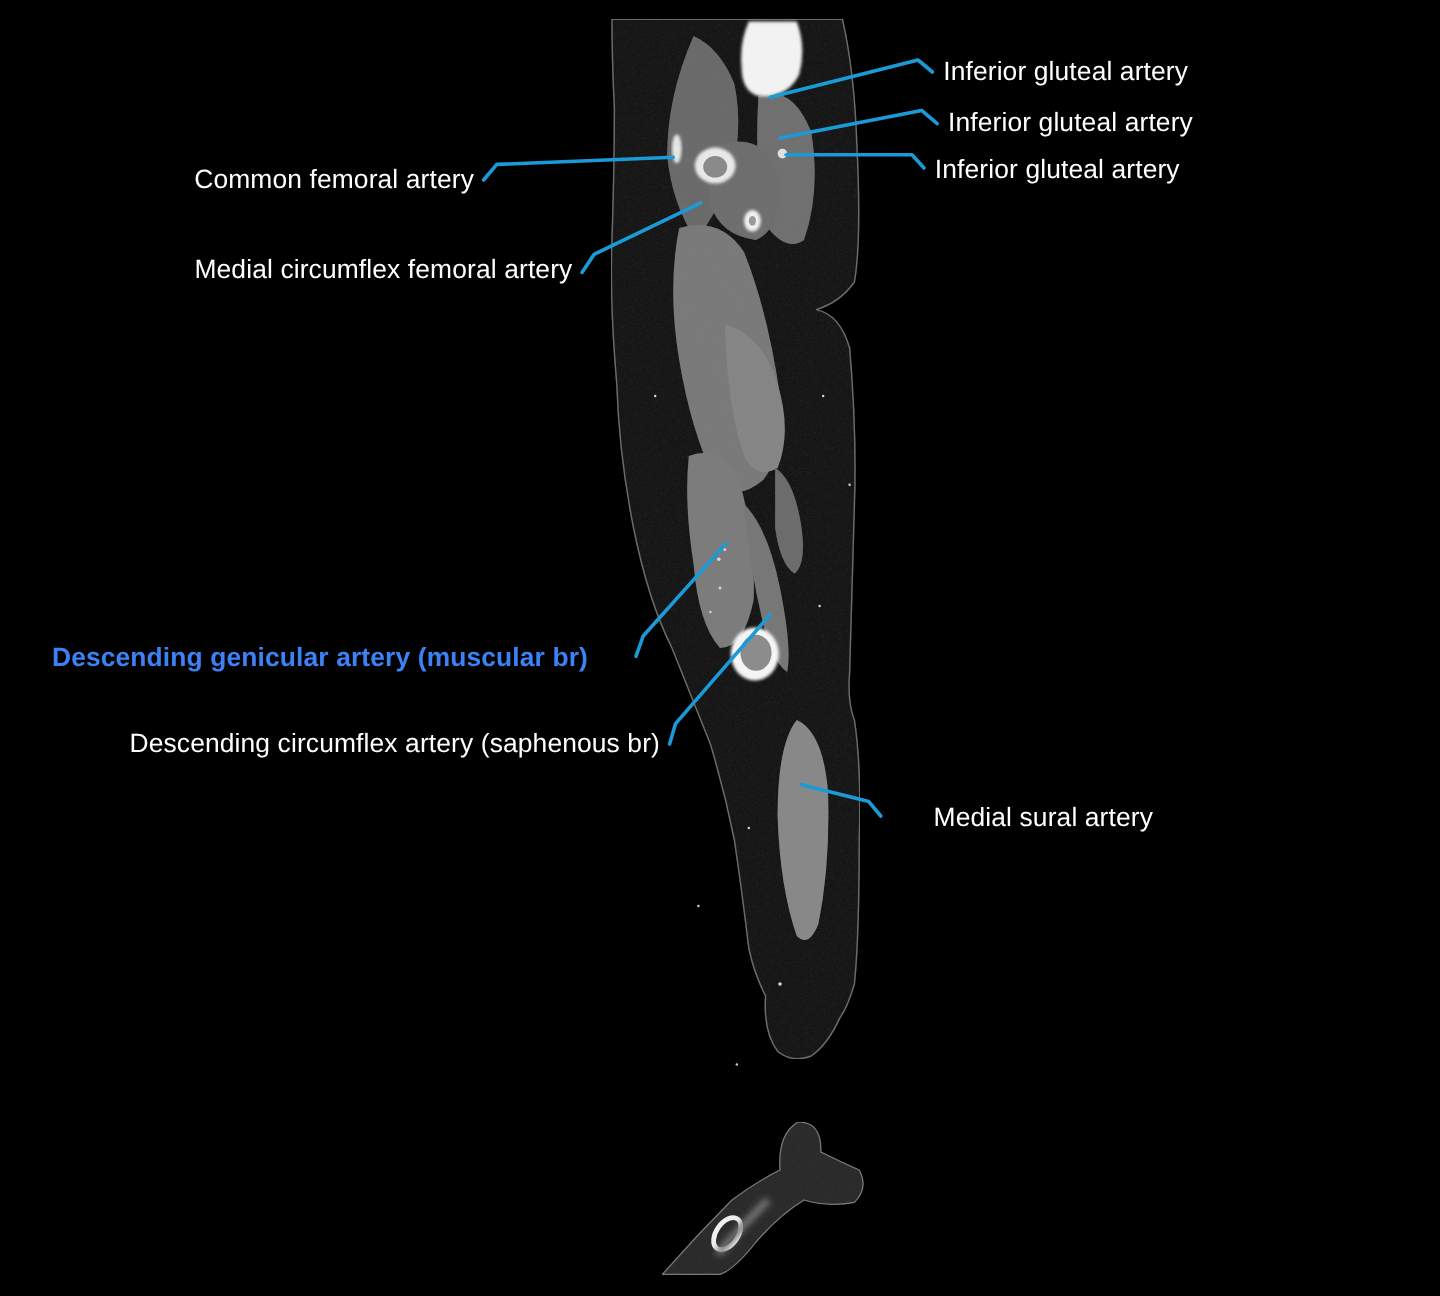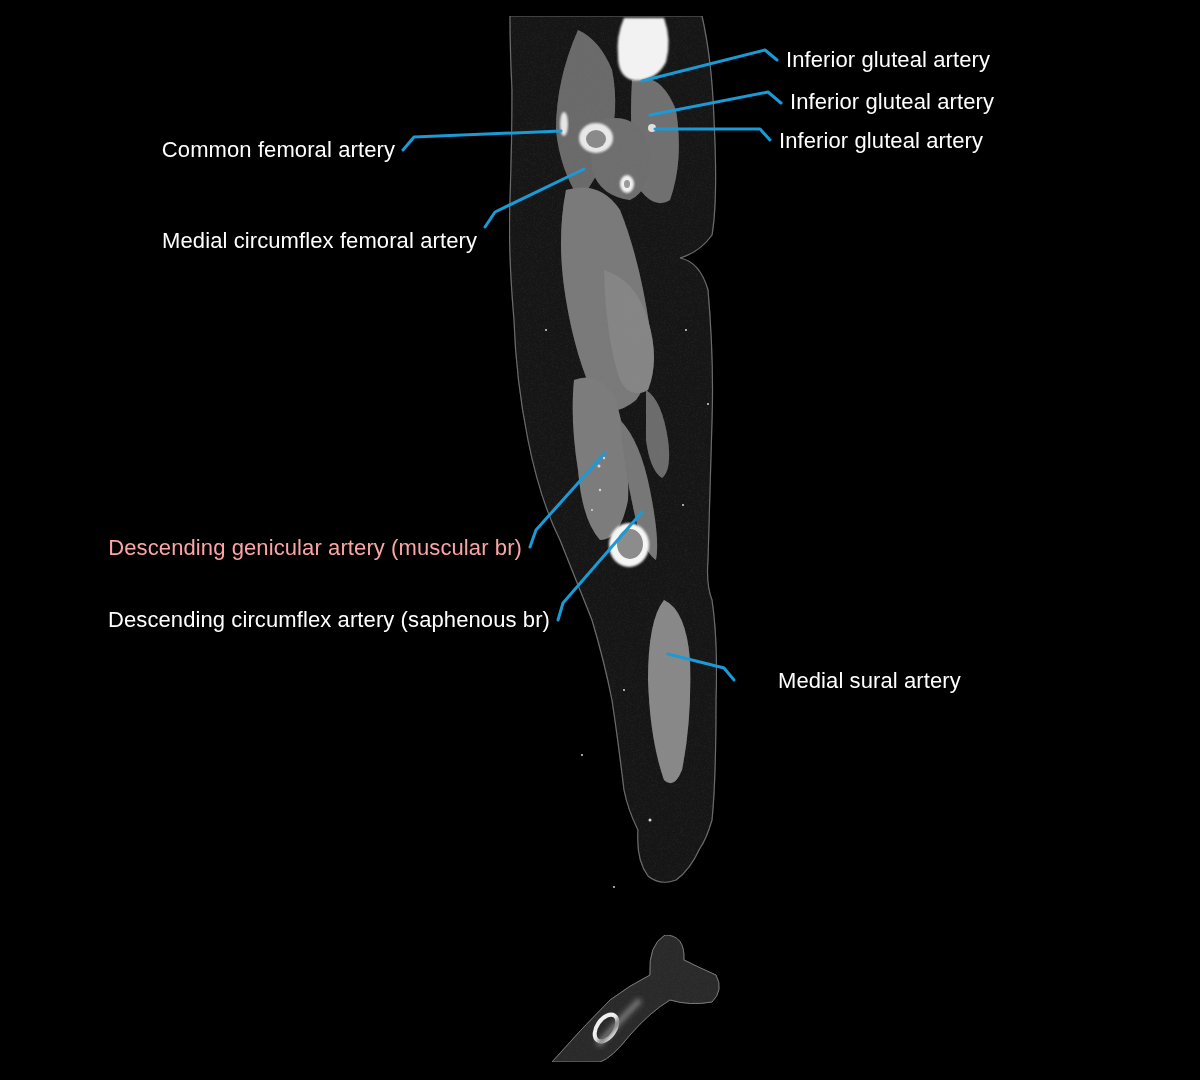--- a/index.html
+++ b/index.html
@@ -100,17 +100,17 @@
       <polyline points="558,620 563,603 642,512" fill="none" stroke="#1a9bd7" stroke-width="3" stroke-linecap="round" stroke-linejoin="round"></polyline>
       <polyline points="668,654 724,668 734,680" fill="none" stroke="#1a9bd7" stroke-width="3" stroke-linecap="round" stroke-linejoin="round"></polyline>
     </g>
 </svg>
 
 <div id="labels">
     <div class="label" style="color: rgb(255, 255, 255); top: 47px; left: 786px;">Inferior gluteal artery</div>
     <div class="label" style="color: rgb(255, 255, 255); top: 89px; left: 790px;">Inferior gluteal artery</div>
     <div class="label" style="color: rgb(255, 255, 255); top: 128px; left: 779px;">Inferior gluteal artery</div>
     <div class="label right-align" style="color: rgb(255, 255, 255); top: 137px; right: 805px;">Common femoral artery</div>
-    <div class="label right-align" style="color: rgb(255, 255, 255); top: 228px; right: 723px;">Medial circumflex femoral artery</div>
-    <div class="label right-align" style="color: #fca5a5; top: 535px; right: 678px;">Descending genicular artery (muscular br)</div>
+    <div class="label right-align" style="color: rgb(255, 255, 255); top: 212px; right: 723px;">Medial circumflex femoral artery</div>
+    <div class="label right-align" style="color: #3b82f6; top: 535px; right: 710px; font-weight: bold;">Descending genicular artery (muscular br)</div>
     <div class="label right-align" style="color: rgb(255, 255, 255); top: 607px; right: 650px;">Descending circumflex artery (saphenous br)</div>
     <div class="label" style="color: rgb(255, 255, 255); top: 668px; left: 778px;">Medial sural artery</div>
   </div>
 
 </body></html>

